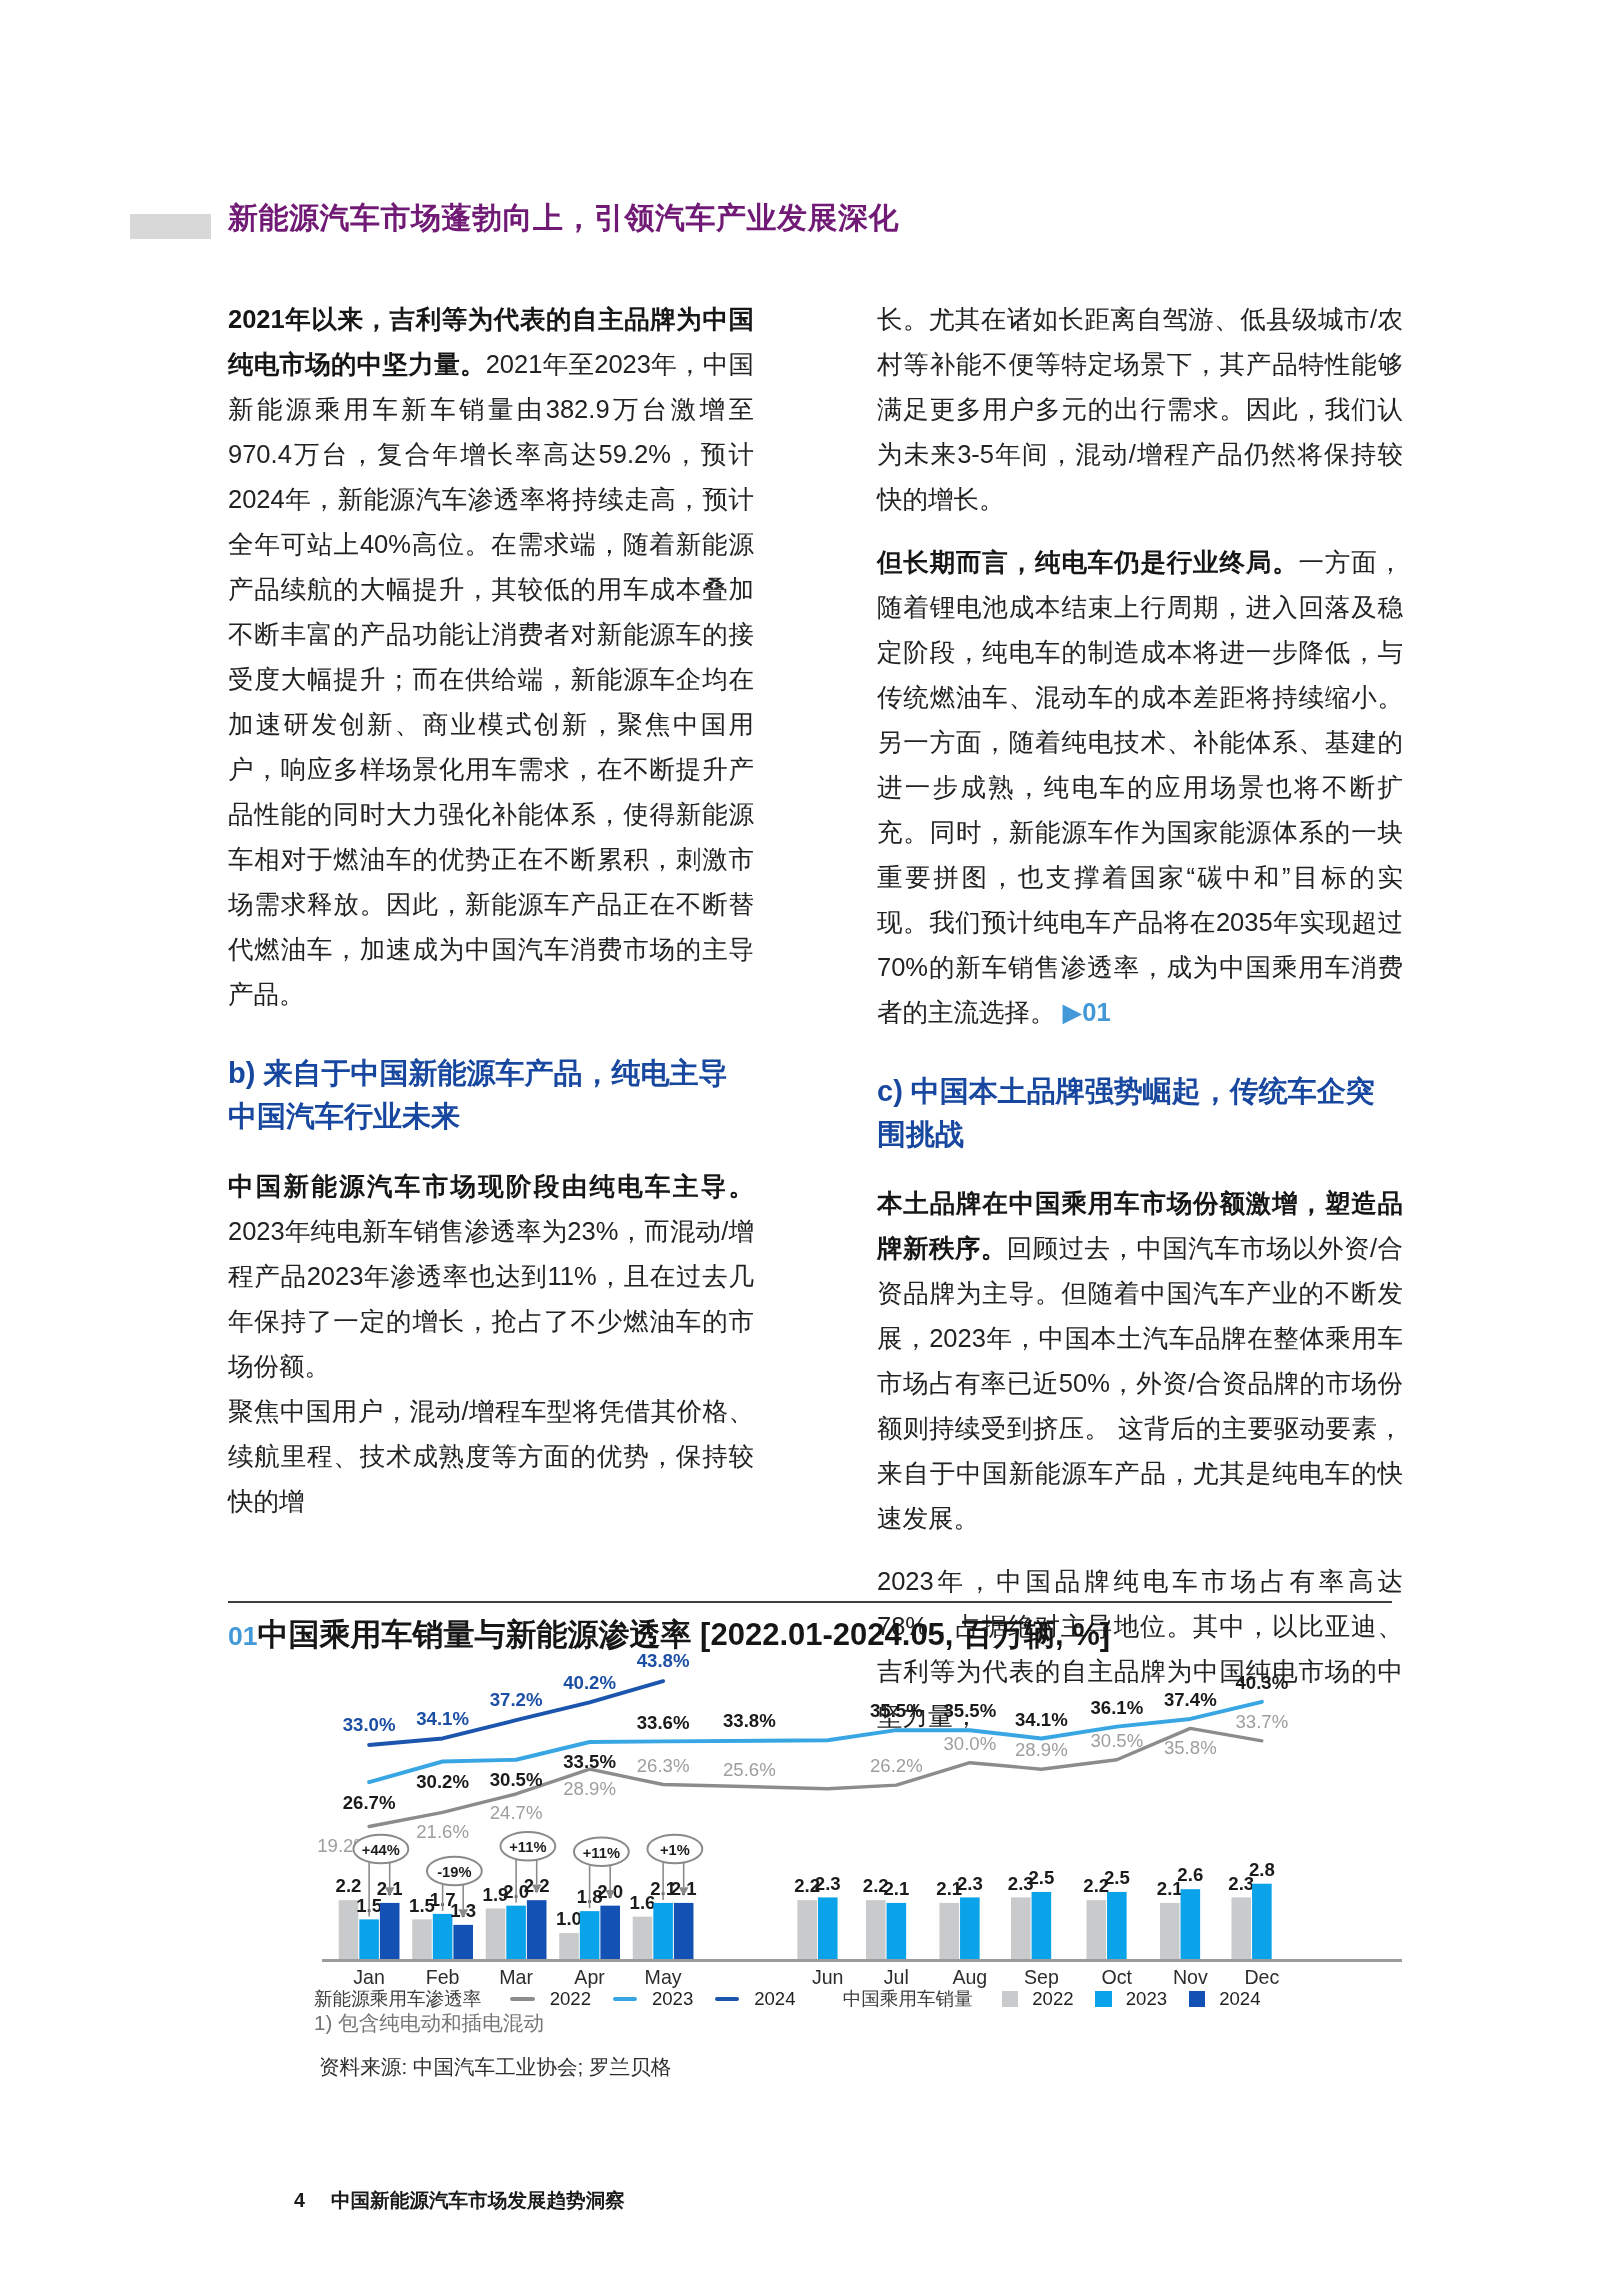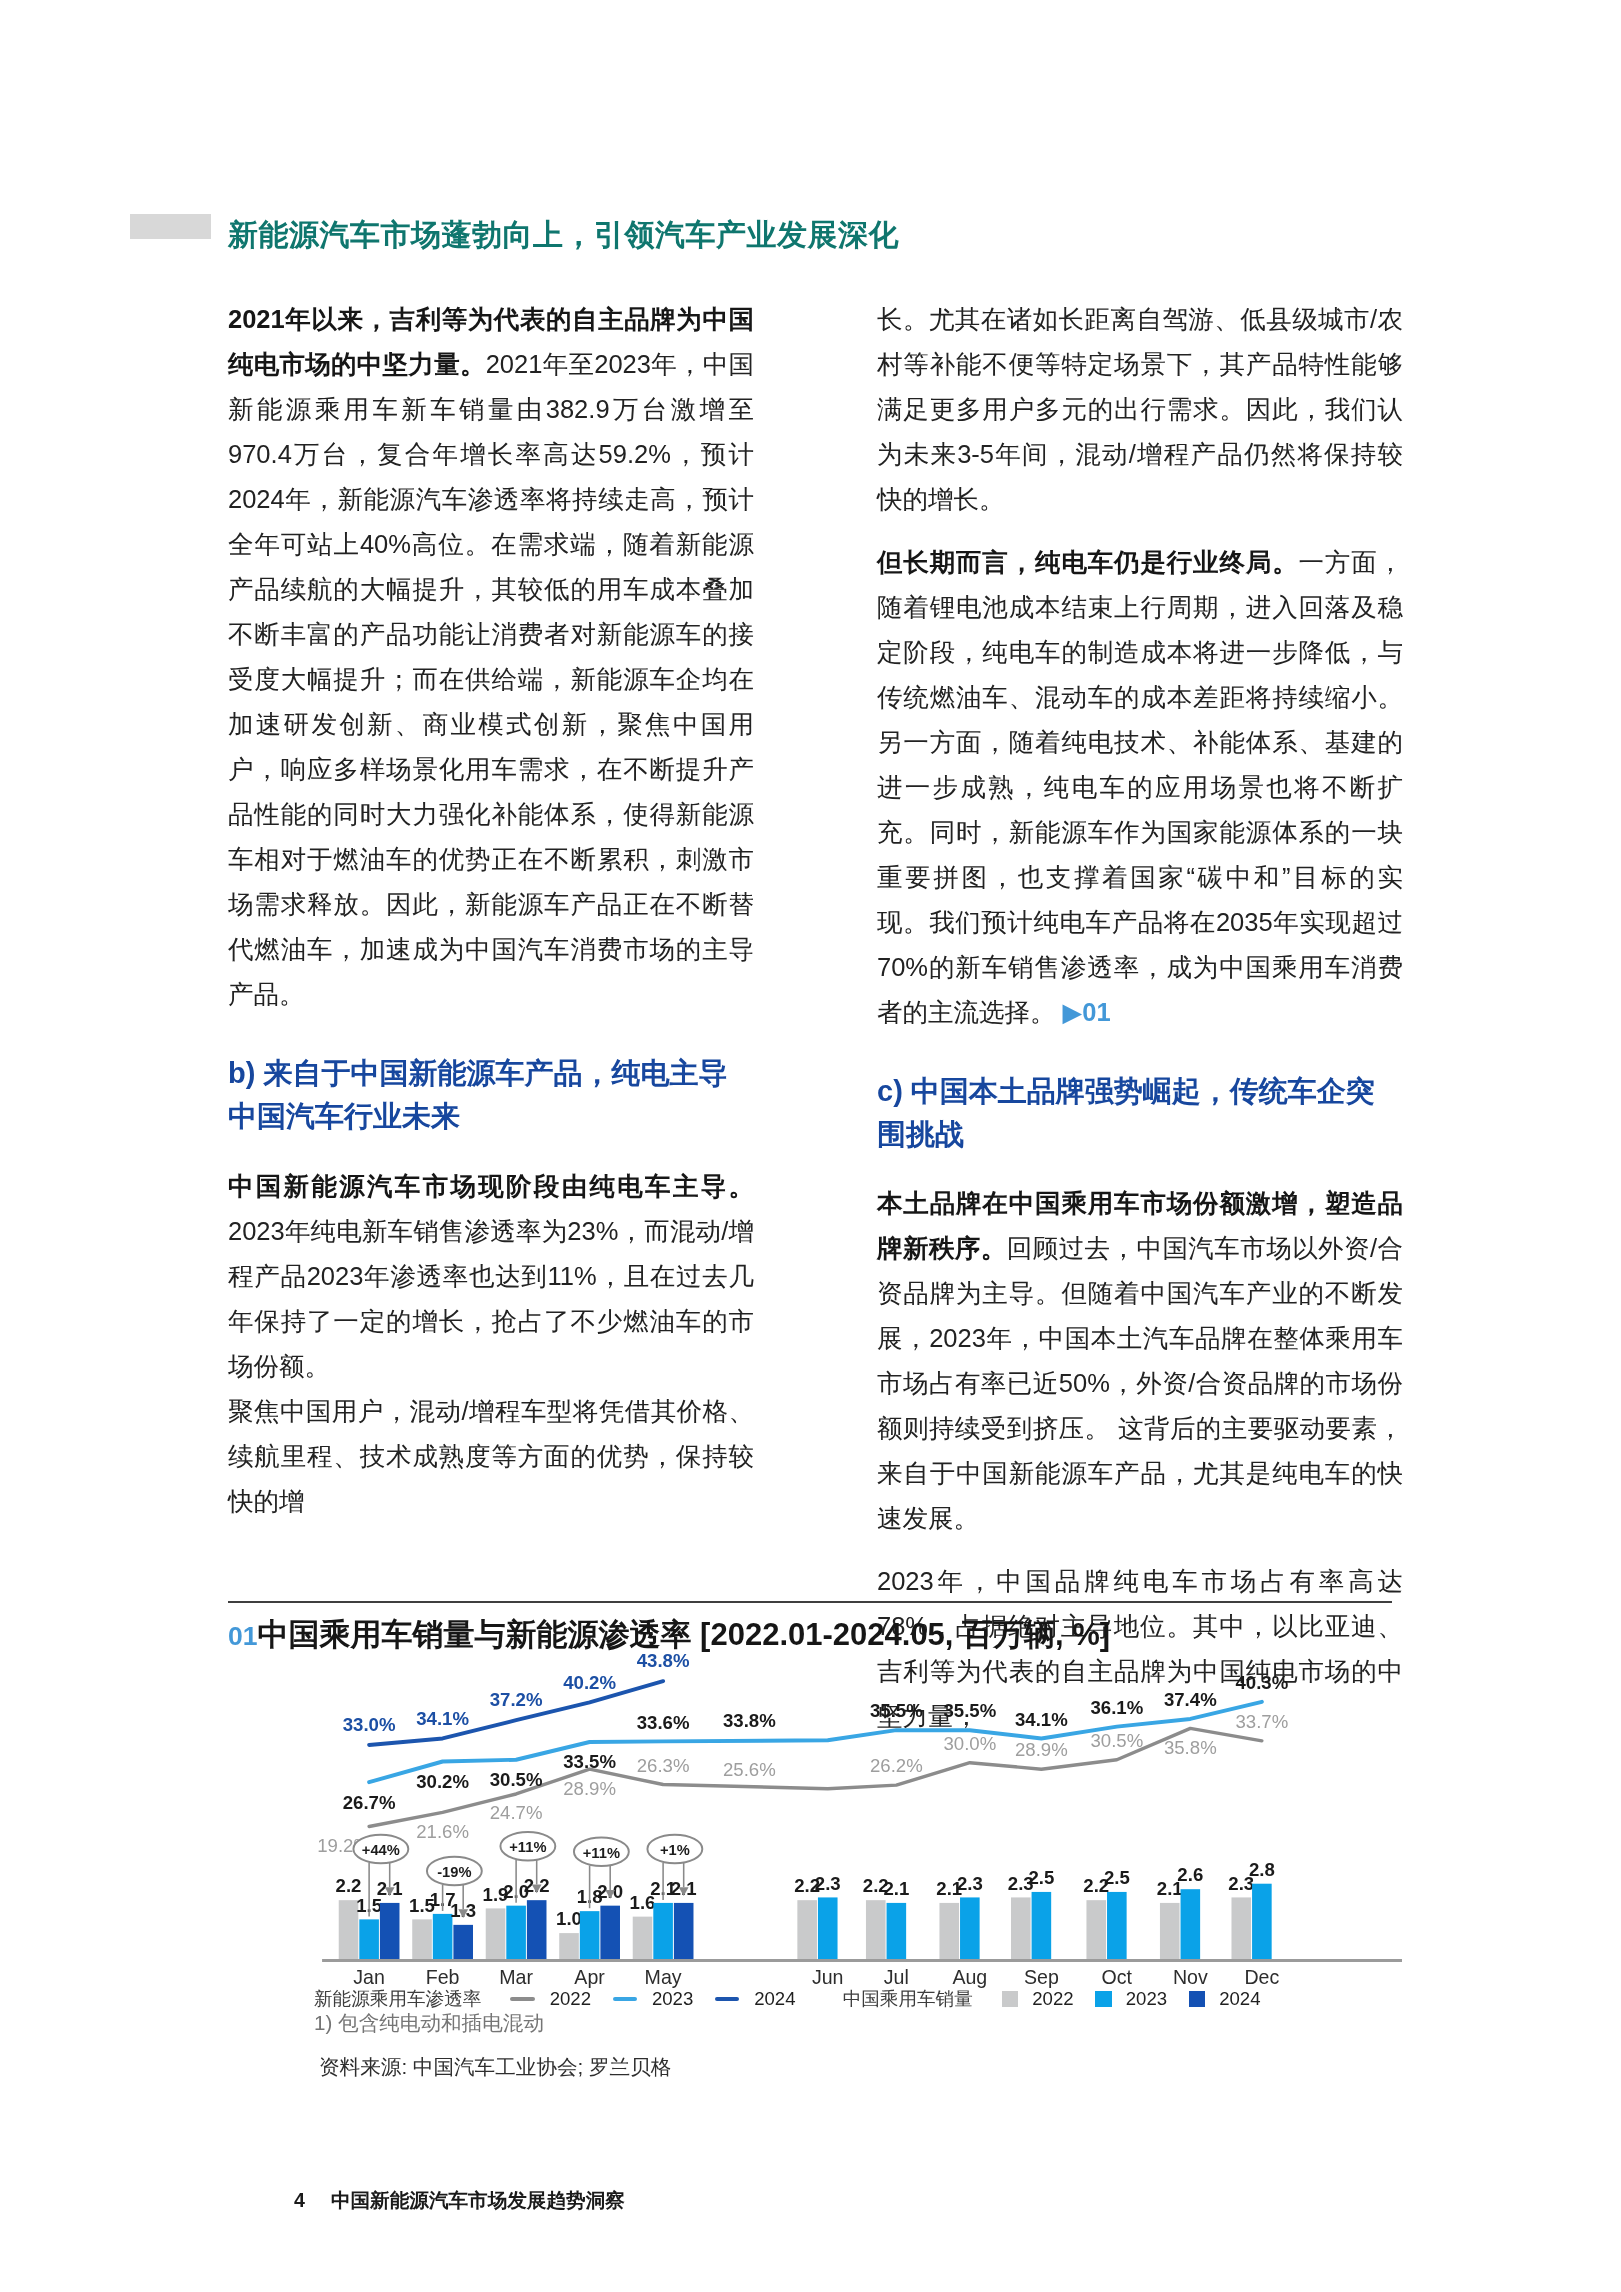--- a/index.html
+++ b/index.html
@@ -1,19 +1,19 @@
 <!DOCTYPE html>
 <html style="--heading-blue: #17479E; --figure-blue: #4398D8; --rule: #3F3F3F;"><head>
 <meta charset="utf-8">
 <style>
   html,body{margin:0;padding:0;background:#ffffff;}
   .page{position:relative;width:1621px;height:2293px;background:#ffffff;overflow:hidden;
         font-family:"Liberation Sans","DejaVu Sans",sans-serif;color:#202020;}
   .header-block{position:absolute;left:130px;top:214px;width:81px;height:24.5px;background:#d8d8d8;}
-  .page-title{position:absolute;left:228px;top:215px;margin:0;font-size:30px;font-weight:700;color:#0f766e;letter-spacing:0.5px;}
+  .page-title{position:absolute;left:228px;top:198px;margin:0;font-size:30px;font-weight:700;color:#701a75;letter-spacing:0.5px;}
   .col{position:absolute;top:297px;width:526px;font-size:25.5px;line-height:45px;text-align:justify;color:#222222;}
   .col-left{left:228px;}
   .col-right{left:877px;}
   .col p{margin:0;}
   .gap18{margin-top:17.6px !important;}
   .sec-heading{font-size:29px;line-height:43px;font-weight:700;color:var(--heading-blue,#17479E);
                margin:35px 0 25.5px 0;text-align:left;}
   .sec-heading.first{margin-top:3.9px;}
   strong{font-weight:700;color:#161616;}
   .figref{color:var(--figure-blue,#4398D8);font-weight:700;white-space:nowrap;}

